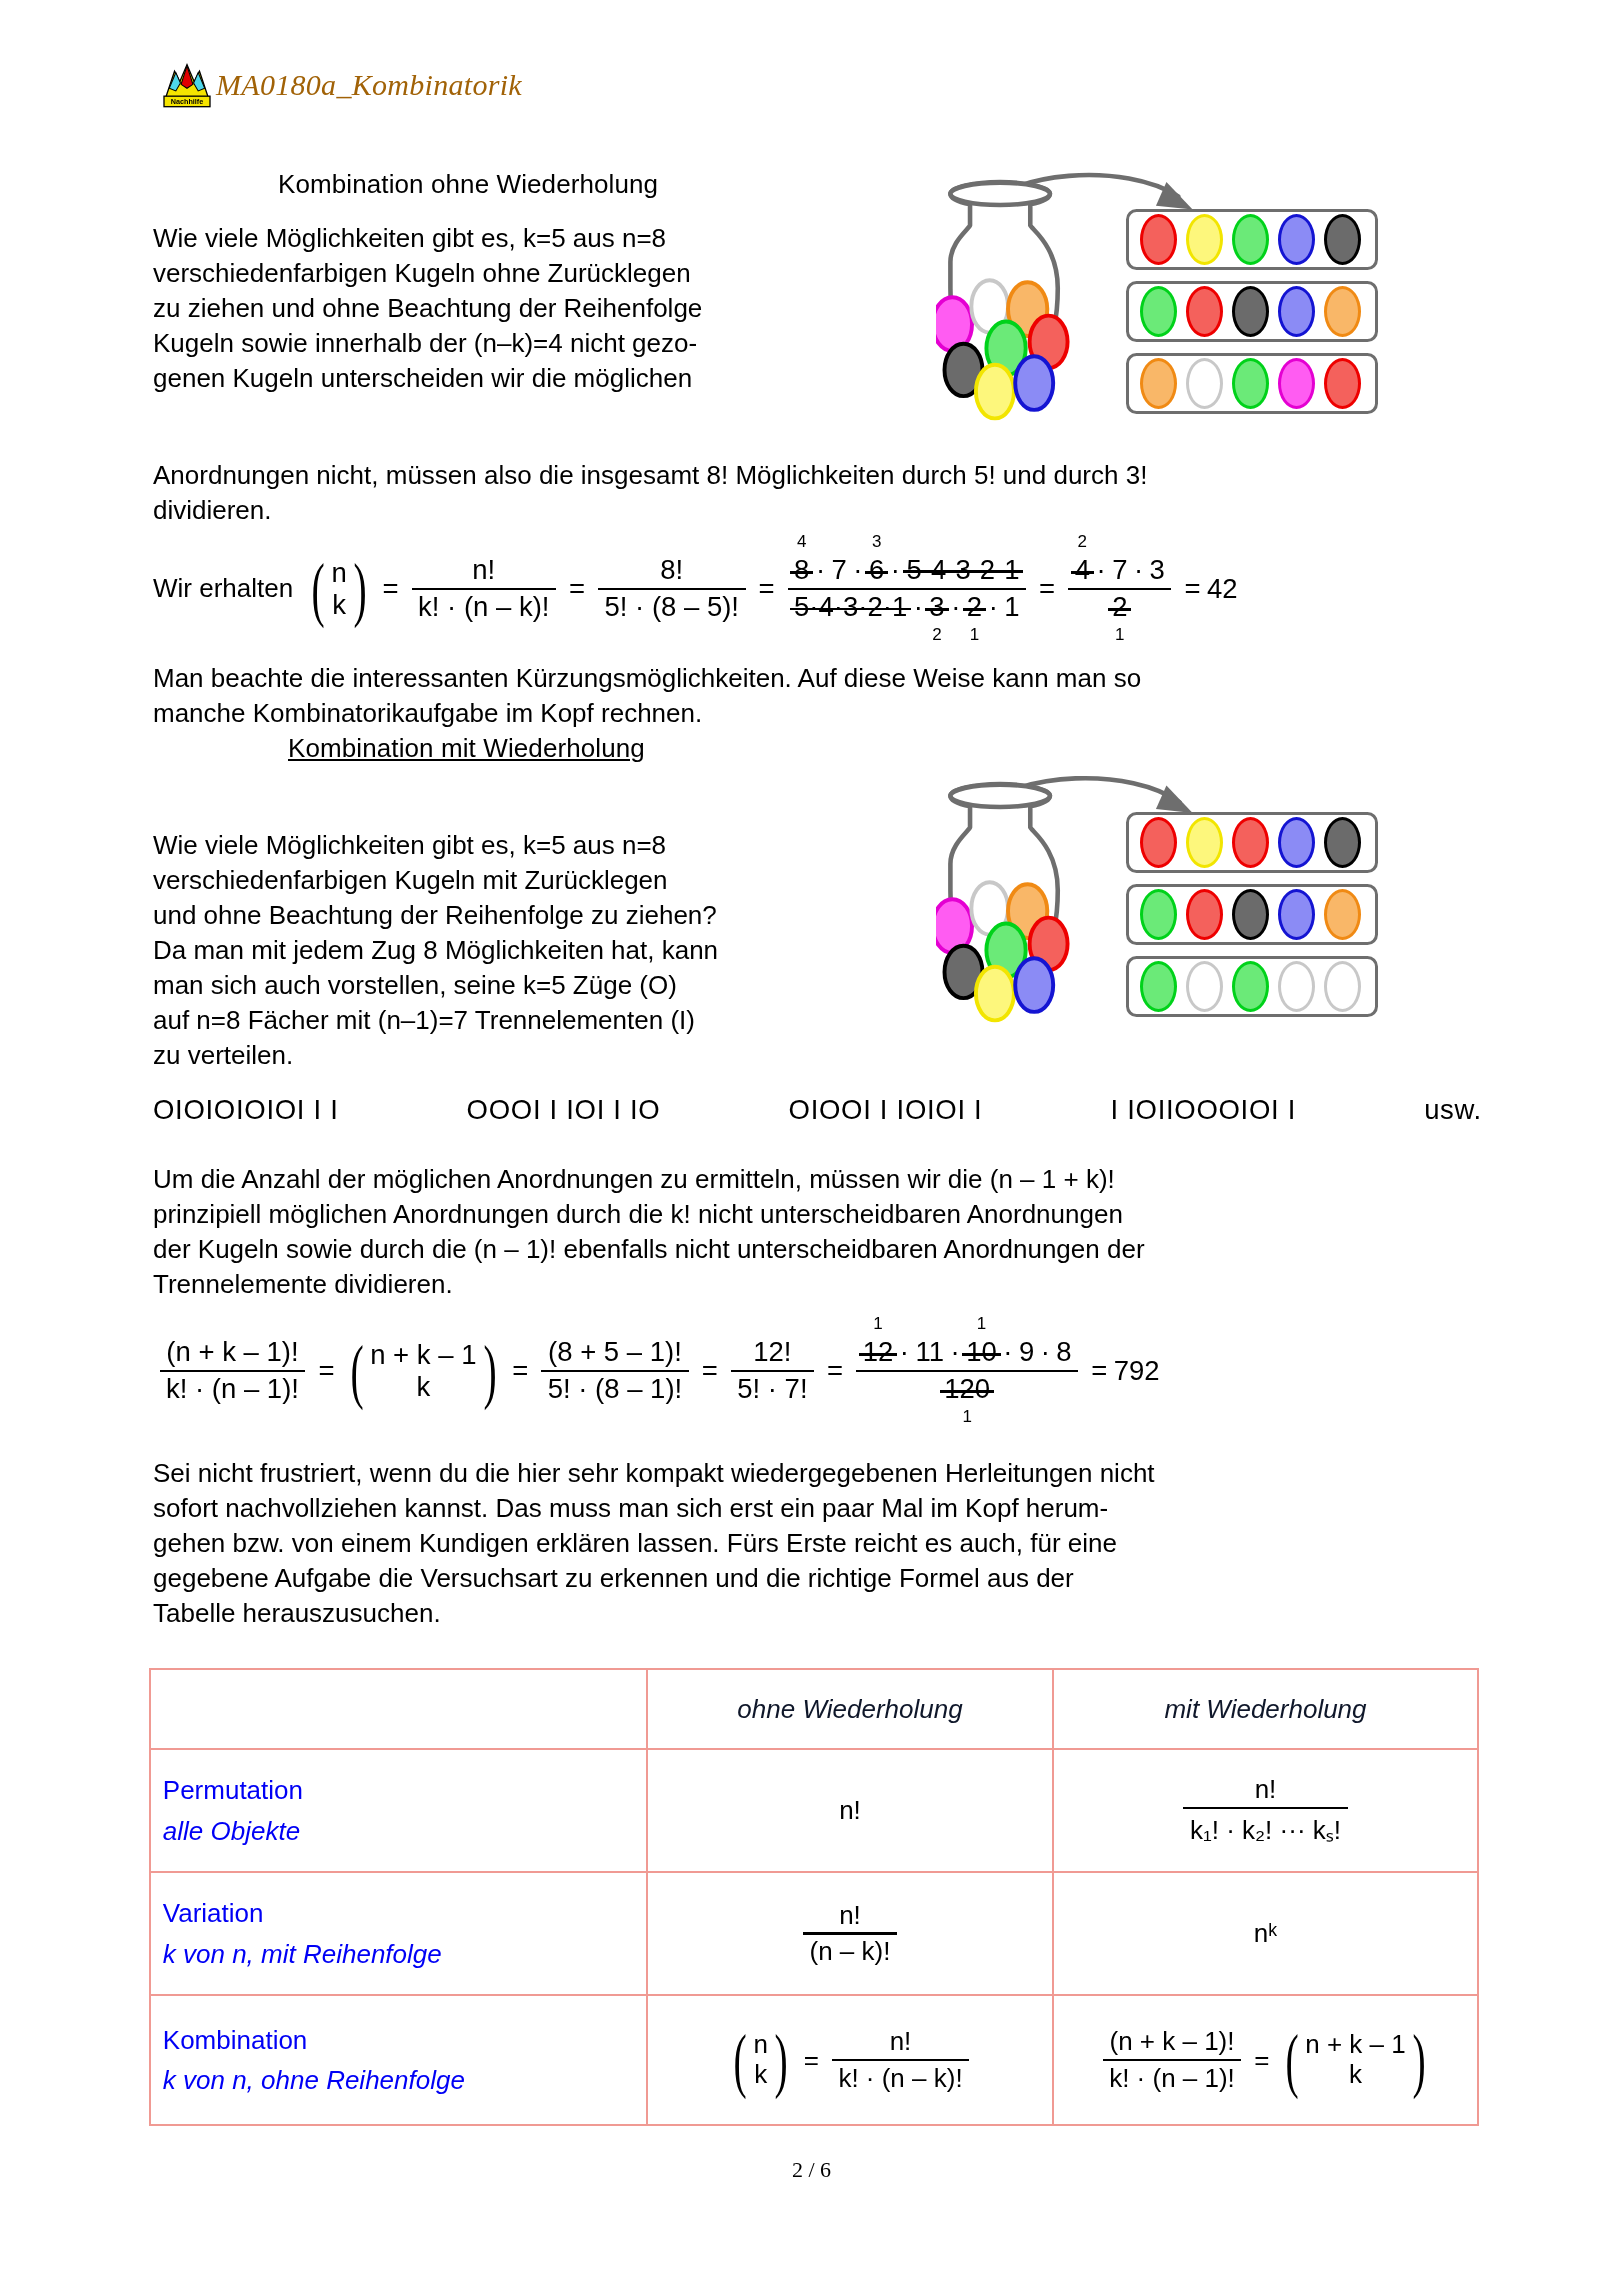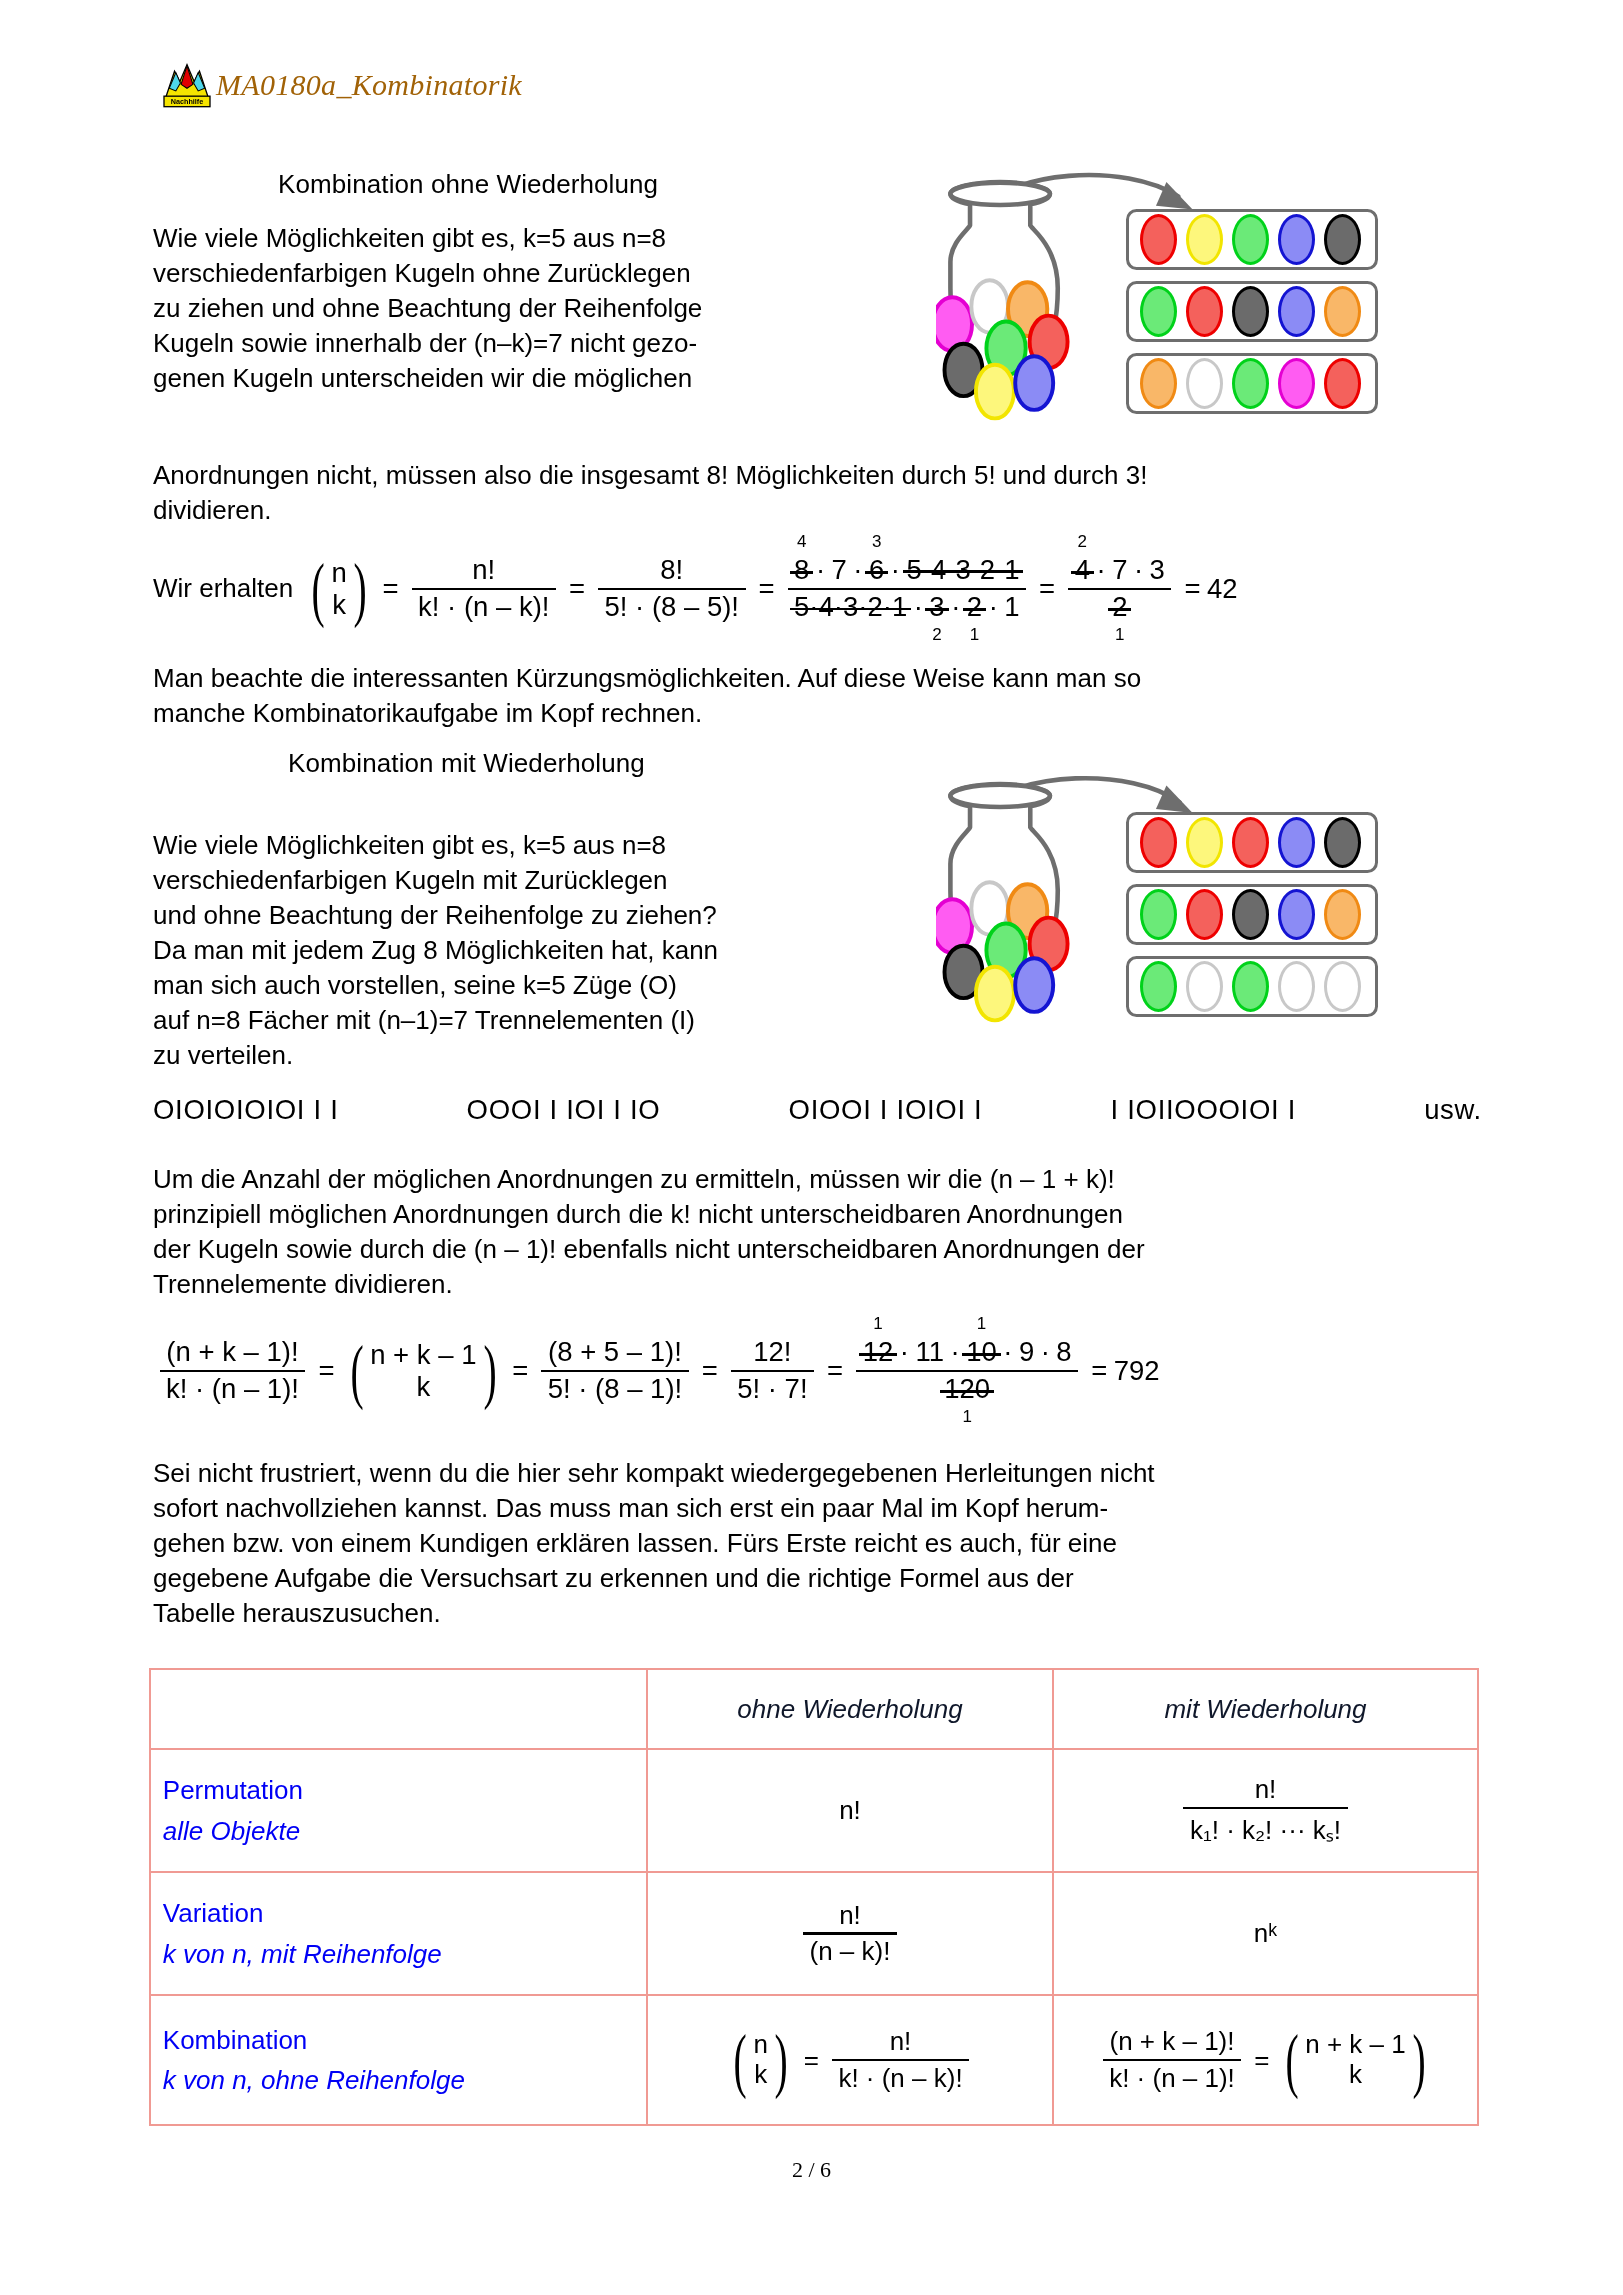--- a/index.html
+++ b/index.html
@@ -111,21 +111,21 @@
     </div>
     <div class="doc-title">MA0180a_Kombinatorik</div>
   </div>
 
   <div class="sec-head" style="left:278px;top:169px;">Kombination ohne Wiederholung</div>
 
   <div class="para" style="left:153px;top:221px;width:720px;">
     <p>Wie viele Möglichkeiten gibt es, k=5 aus n=8</p>
     <p>verschiedenfarbigen Kugeln ohne Zurücklegen</p>
     <p>zu ziehen und ohne Beachtung der Reihenfolge</p>
-    <p>Kugeln sowie innerhalb der (n–k)=7 nicht gezo-</p>
+    <p>Kugeln sowie innerhalb der (n–k)=4 nicht gezo-</p>
     <p>genen Kugeln unterscheiden wir die möglichen</p>
   </div>
 
   <div class="para" style="left:153px;top:458px;width:1329px;">
     <p>Anordnungen nicht, müssen also die insgesamt 8! Möglichkeiten durch 5! und durch 3!</p>
     <p>dividieren.</p>
   </div>
 
   <div class="illus" style="left:936px;top:157px;width:563px;height:295px;">
     <svg width="563" height="295" viewBox="0 0 860 450" xmlns="http://www.w3.org/2000/svg">
@@ -237,21 +237,21 @@
 
     <span class="op">=</span>
     <span>42</span>
   </div>
 
   <div class="para" style="left:153px;top:661px;width:1329px;">
     <p>Man beachte die interessanten Kürzungsmöglichkeiten. Auf diese Weise kann man so</p>
     <p>manche Kombinatorikaufgabe im Kopf rechnen.</p>
   </div>
 
-  <div class="sec-head" style="left:288px;top:748px;">Kombination mit Wiederholung</div>
+  <div class="sec-head" style="left:288px;top:733px;text-decoration:underline;">Kombination mit Wiederholung</div>
 
   <div class="para" style="left:153px;top:828px;width:720px;">
     <p>Wie viele Möglichkeiten gibt es, k=5 aus n=8</p>
     <p>verschiedenfarbigen Kugeln mit Zurücklegen</p>
     <p>und ohne Beachtung der Reihenfolge zu ziehen?</p>
     <p>Da man mit jedem Zug 8 Möglichkeiten hat, kann</p>
     <p>man sich auch vorstellen, seine k=5 Züge (O)</p>
     <p>auf n=8 Fächer mit (n–1)=7 Trennelementen (I)</p>
     <p>zu verteilen.</p>
   </div>

